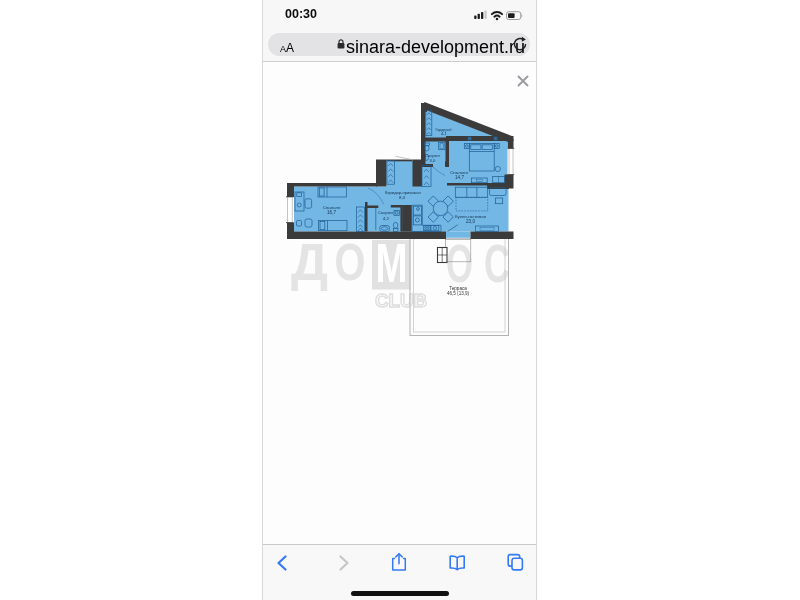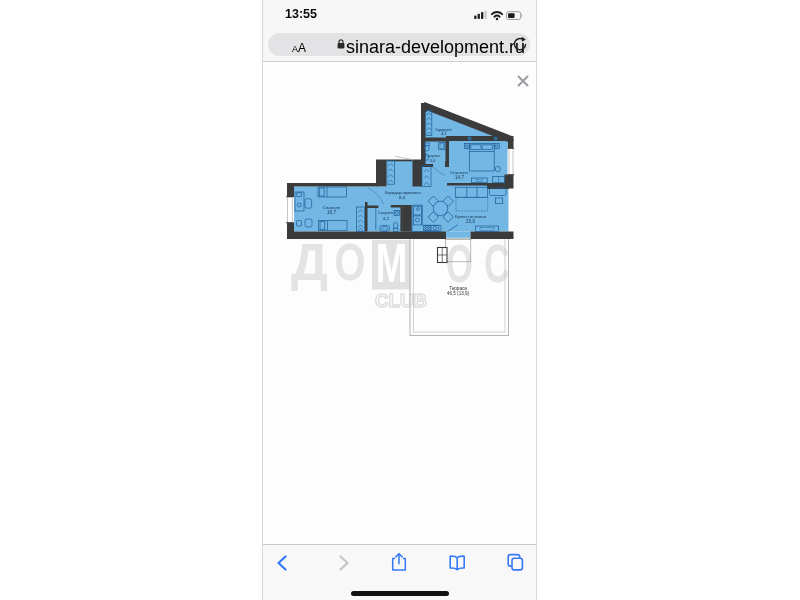--- a/index.html
+++ b/index.html
@@ -8,21 +8,21 @@
   #page{position:relative;width:800px;height:600px;background:#ffffff;}
 </style>
 </head>
 <body>
 <div id="page">
 
   <div class="abs" style="left:262px;top:0;width:275px;height:600px;background:#fdfdfd;border-left:1px solid #d8d8d8;border-right:1px solid #d8d8d8;box-sizing:border-box;"></div>
 
   <div class="abs" style="left:263px;top:0;width:273px;height:62px;background:#f7f7f7;border-bottom:1px solid #cfcfcf;box-sizing:border-box;"></div>
 
-  <div class="abs" style="left:281px;top:6.5px;width:40px;text-align:center;font-size:12.5px;font-weight:bold;color:#0b0b0b;letter-spacing:0px;">13:55</div>
+  <div class="abs" style="left:281px;top:6.5px;width:40px;text-align:center;font-size:12.5px;font-weight:bold;color:#0b0b0b;letter-spacing:0px;">00:30</div>
 
   <svg class="abs" style="left:470px;top:8px;" width="58" height="14" viewBox="0 0 58 14">
 
     <g fill="#1c1c1e">
       <rect x="4.2" y="7.4" width="2.3" height="3.6" rx="0.7"></rect>
       <rect x="7.6" y="5.8" width="2.3" height="5.2" rx="0.7"></rect>
       <rect x="11" y="4.1" width="2.3" height="6.9" rx="0.7"></rect>
       <rect x="14.4" y="2.6" width="2.3" height="8.4" rx="0.7" fill="#c9c9cb"></rect>
     </g>
 
@@ -34,21 +34,21 @@
 
     <g>
       <rect x="36.5" y="3.7" width="14.3" height="7.8" rx="2.3" fill="none" stroke="#9b9b9f" stroke-width="1"></rect>
       <rect x="38" y="5.2" width="6.6" height="4.8" rx="1" fill="#1c1c1e"></rect>
       <path d="M51.4 5.6 Q 53 7.6 51.4 9.6 Z" fill="#9b9b9f"></path>
     </g>
   </svg>
 
   <div class="abs" style="left:268px;top:32.5px;width:262px;height:23px;border-radius:11.5px;background:#e3e3e5;"></div>
 
-  <div class="abs" style="left:292px;top:38px;width:30px;height:14px;color:#000;"><span style="font-size:9px;">A</span><span style="font-size:12px;">A</span></div>
+  <div class="abs" style="left:280px;top:38px;width:30px;height:14px;color:#000;"><span style="font-size:9px;">A</span><span style="font-size:12px;">A</span></div>
 
   <svg class="abs" style="left:337px;top:39px;" width="8" height="10" viewBox="0 0 8 10">
     <rect x="0.6" y="4" width="6.8" height="5.4" rx="1.2" fill="#2a2a2a"></rect>
     <path d="M2 4.5 V 2.8 A 2 2 0 0 1 6 2.8 V 4.5" fill="none" stroke="#2a2a2a" stroke-width="1.2"></path>
   </svg>
 
   <div class="abs" style="left:346px;top:36.5px;font-size:18px;color:#000;">sinara-development.ru</div>
 
   <svg class="abs" style="left:512px;top:36px;" width="16" height="16" viewBox="0 0 16 16">
     <path d="M13.6 8.1 A 5.6 5.6 0 1 1 11.2 3.5" fill="none" stroke="#1f1f1f" stroke-width="1.4"></path>

